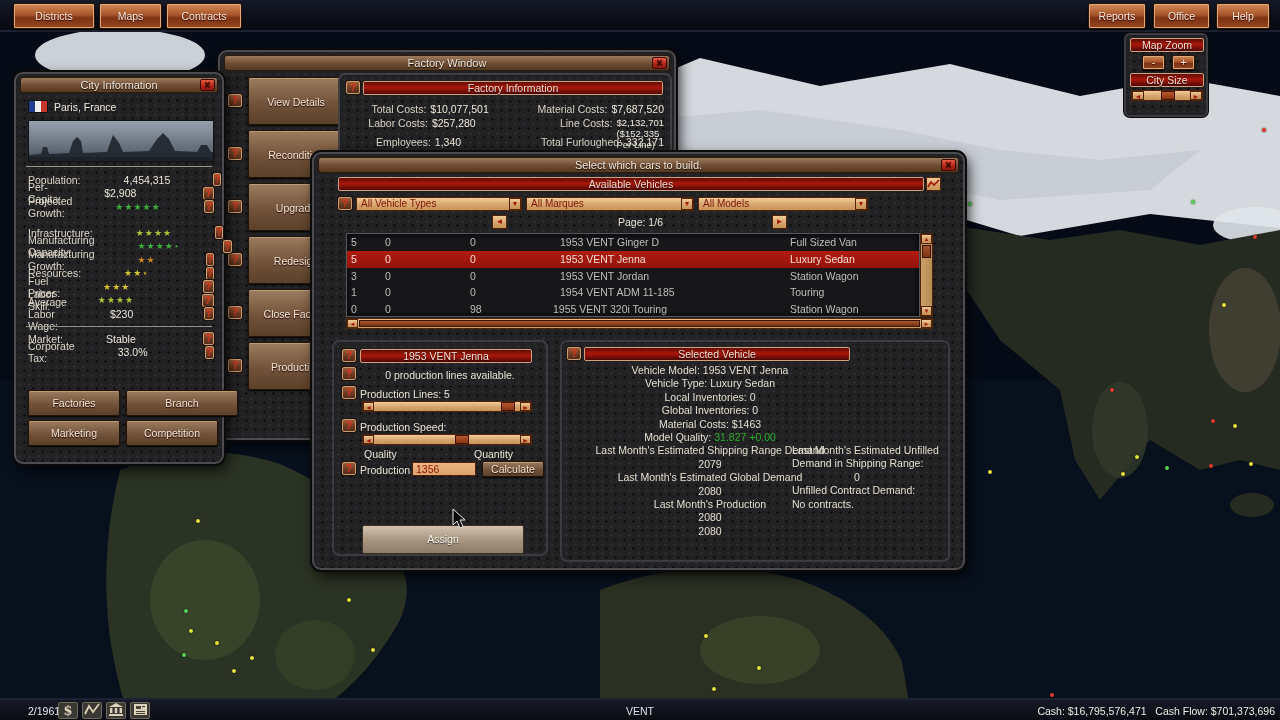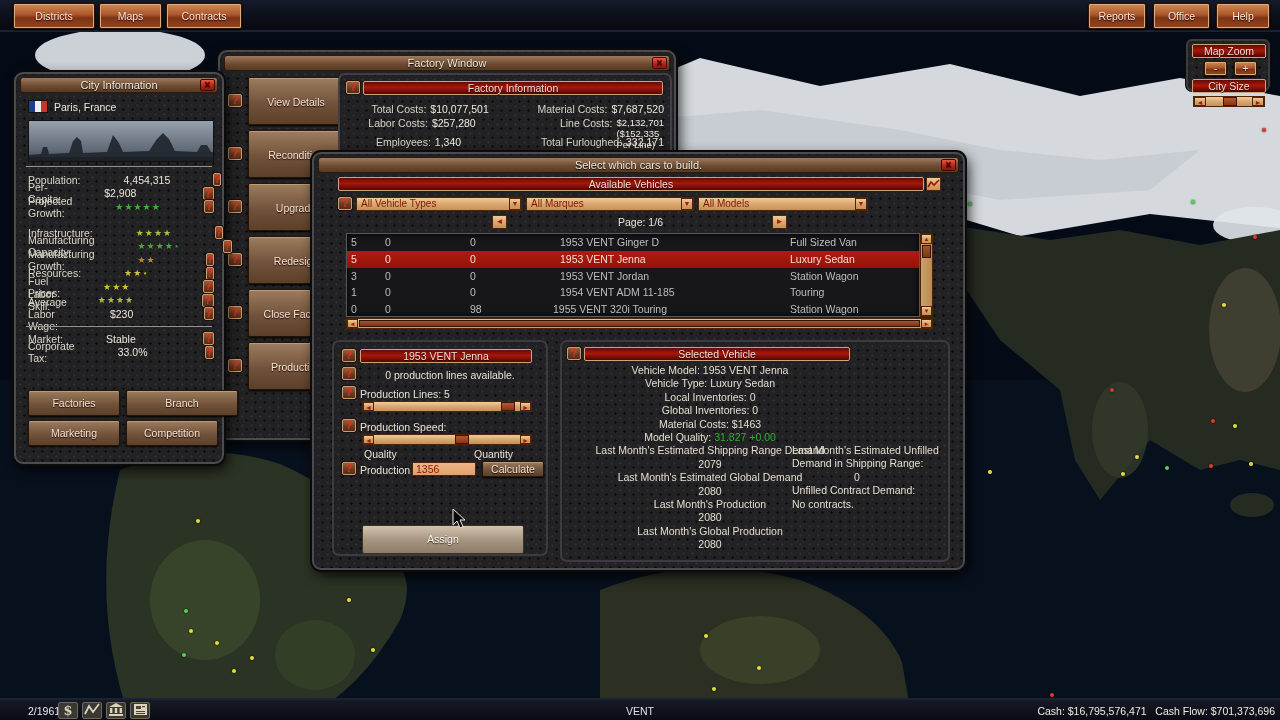--- a/index.html
+++ b/index.html
@@ -59,22 +59,22 @@
   #topbar { left:0; top:0; width:1280px; height:32px; z-index:6;
     background:linear-gradient(180deg,#151a28,#0a0d16 70%,#070a12);
     border-bottom:2px solid #1c2233; }
   #topbar .hint { position:absolute; left:0; right:0; top:10px; text-align:center; color:#dcdce4; }
   #bottombar { left:0; top:698px; width:1280px; height:22px; z-index:6;
     background:linear-gradient(180deg,#161a26,#0a0c14); border-top:2px solid #1c2233; }
   .bicon { position:absolute; top:2px; width:20px; height:17px; background:#3a3833;
     border:1px solid #6e685c; border-radius:2px; text-align:center; cursor:pointer; }
 
   
-  #mapctl { left:1186px; top:33px; width:84px; height:52px; z-index:6;
-    border:2px solid #3c3c40; border-radius:6px; box-shadow:0 0 0 1px #0b0b0c;margin-top:6px; }
+  #mapctl { left:1124px; top:33px; width:84px; height:84px; z-index:6;
+    border:2px solid #3c3c40; border-radius:6px; box-shadow:0 0 0 1px #0b0b0c; }
 
   
   #citywin { left:14px; top:72px; width:210px; height:392px; z-index:3; }
   .cirow { display:flex; align-items:center; height:13.5px; padding:0 8px 0 12px; position:relative;gap:43px; }
   .cirow .cl { flex:1; color:#ddd6c8; }
   .cirow .cv { width:72px; color:#ece6da; }
   .cirow .qq { position:relative; width:14px; height:13px;
     background:linear-gradient(180deg,#9a5c38,#6a3a20 60%,#532c18);
     border:1px solid #c99d72; border-radius:2px; box-shadow:0 0 0 1px #20100a;
     color:#e23422; font-weight:bold; font-size:10px; line-height:11px; text-align:center; cursor:pointer; }
@@ -459,21 +459,20 @@
       <div class="svline">
         <span>Model Quality:</span>
         <span style="color:#2fae2f">31.827 +0.00</span>
       </div>
       <div class="svline">Last Month's Estimated Shipping Range Demand</div>
       <div class="svline">2079</div>
       <div class="svline">Last Month's Estimated Global Demand</div>
       <div class="svline">2080</div>
       <div class="svline">Last Month's Production</div>
       <div class="svline">2080</div>
-      <div class="svline">Last Month's Global Production</div>
       <div class="svline">2080</div>
     </div>
     <div class="abs" style="left:230px;top:102px;width:158px">
       <div class="svr">Last Month's Estimated Unfilled</div>
       <div class="svr">Demand in Shipping Range:</div>
       <div class="svr" style="text-align:center;width:130px">0</div>
       <div class="svr">Unfilled Contract Demand:</div>
       <div class="svr">No contracts.</div>
     </div>
   </div>

